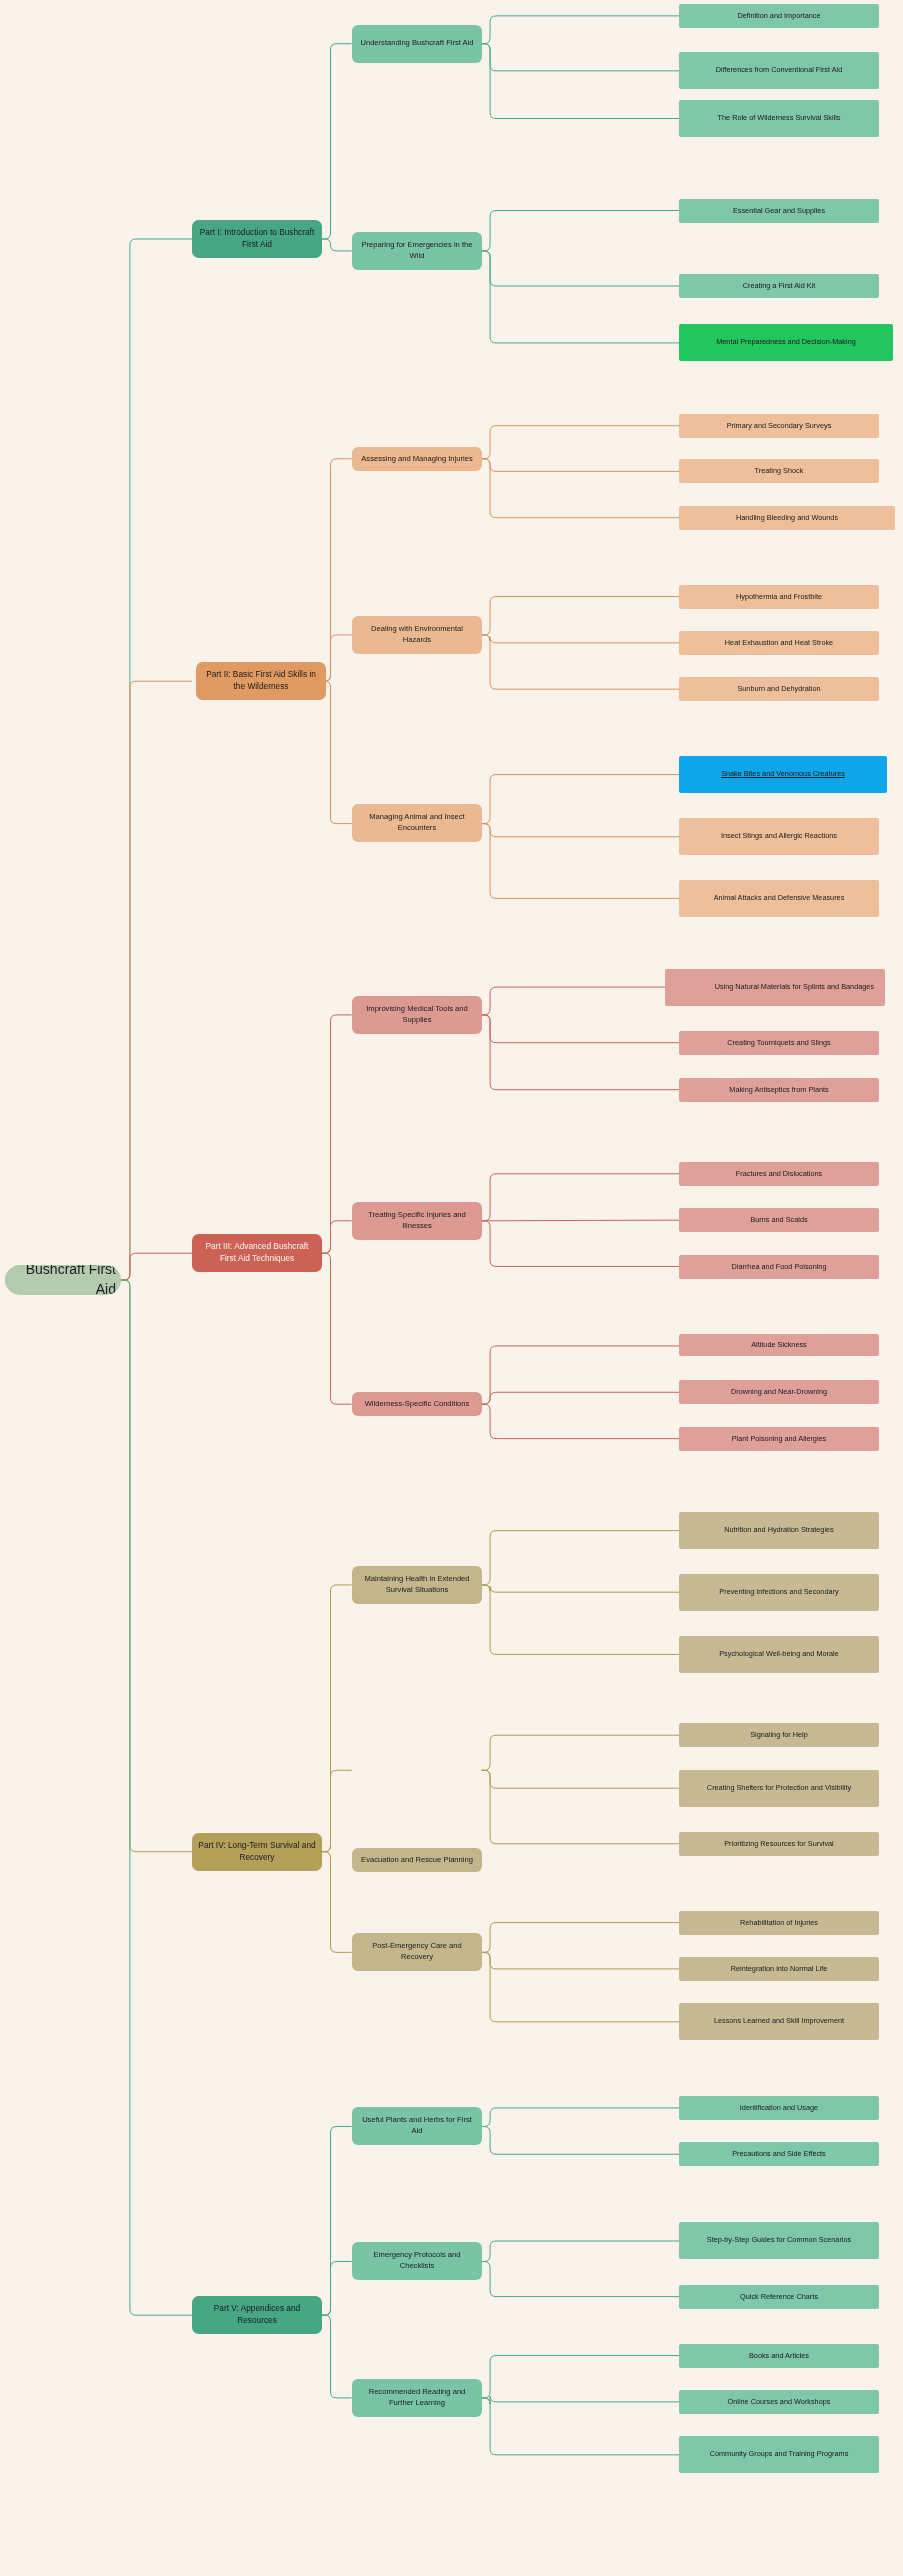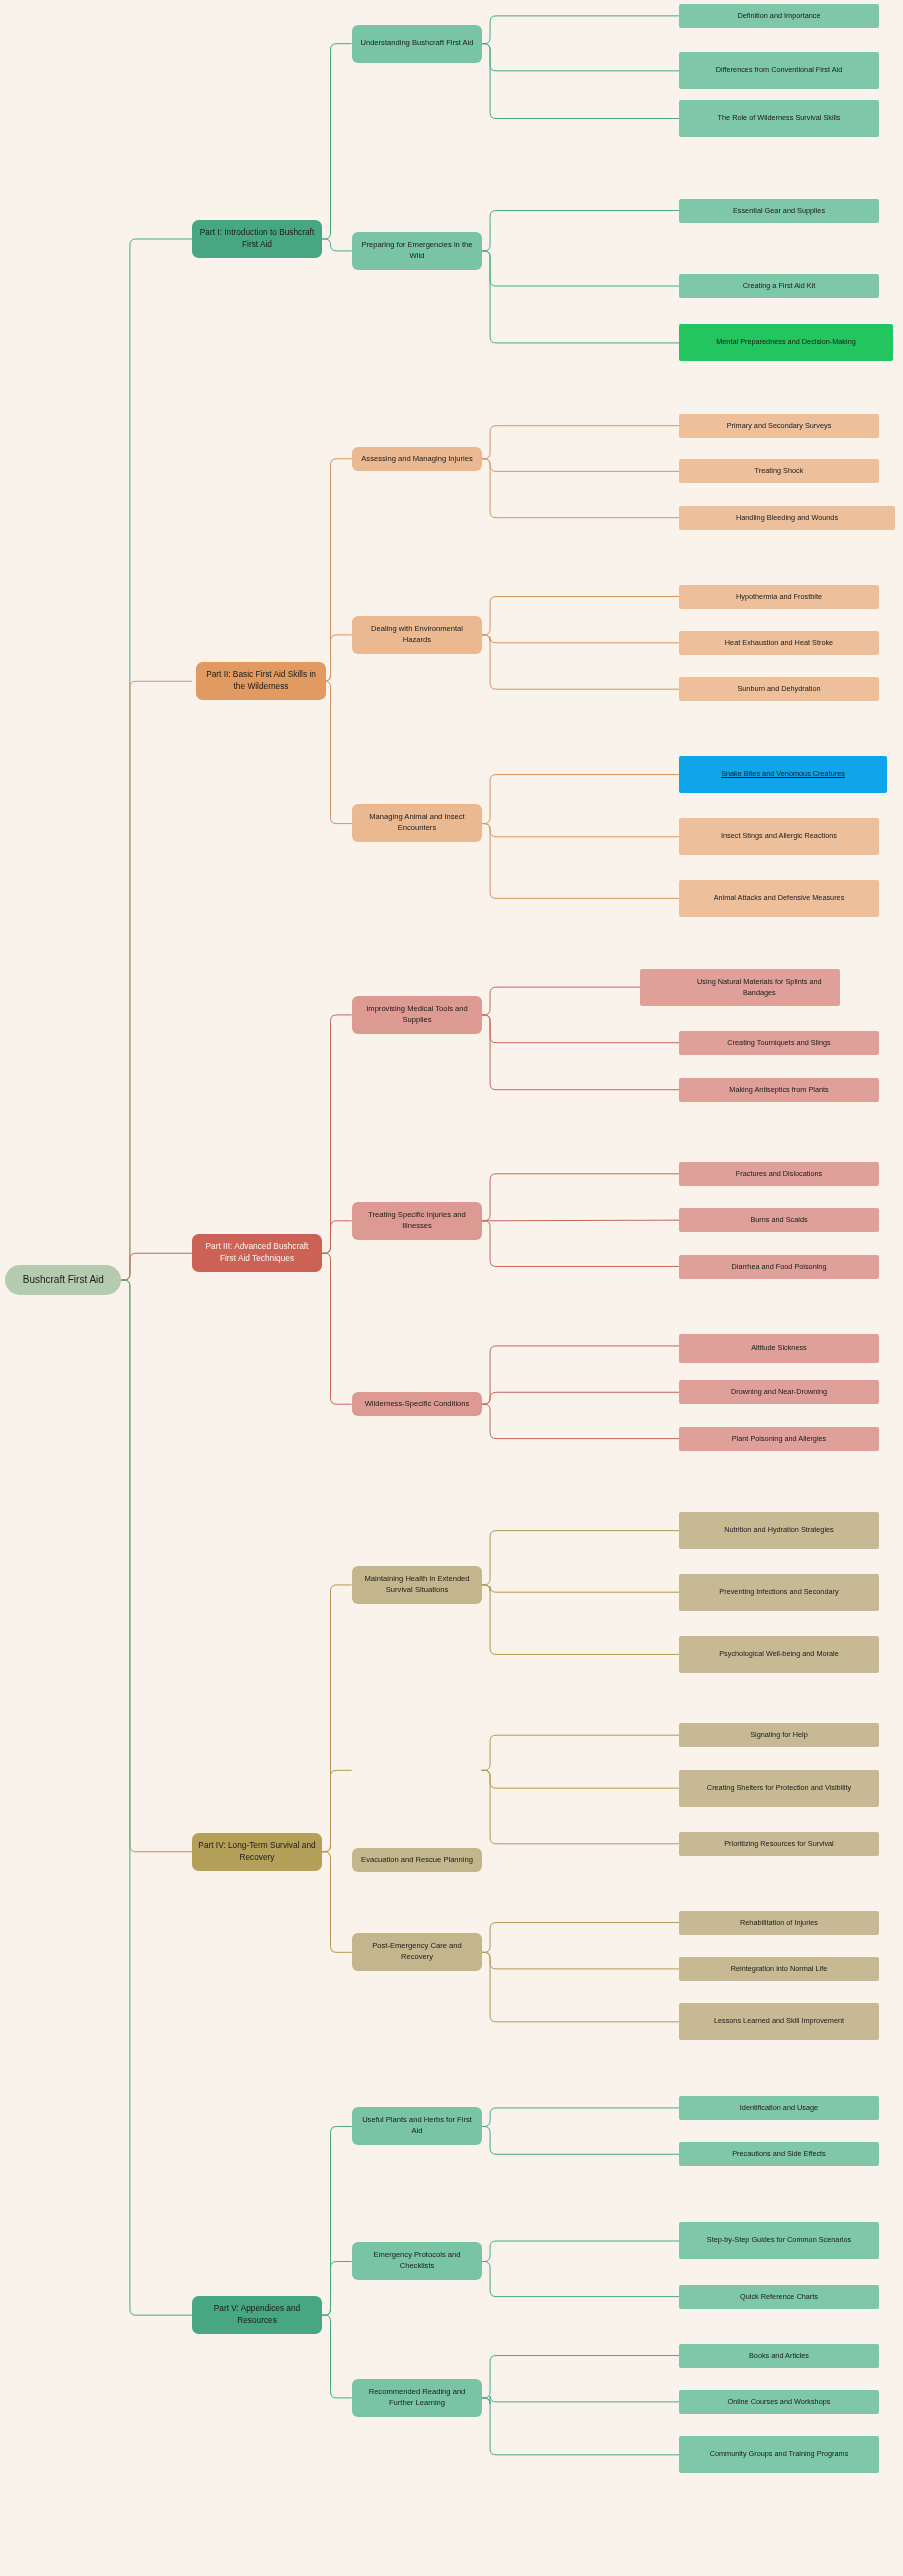--- a/index.html
+++ b/index.html
@@ -33,22 +33,23 @@
     align-items: center;
     justify-content: center;
     text-align: center;
     border-radius: 6px;
     color: #1a1a1a;
     line-height: 1.42;
     padding: 2px 5.3px;
     overflow: hidden;
   }
   .node.root {
-    font-size: 10px;
+    font-size: 14px;
     border-radius: 15px;
+    text-align: right;
   }
   .node.l1 {
     font-size: 8.3px;
     border-radius: 6.6px;
   }
   .node.l2 {
     font-size: 7.6px;
   }
   .node.l3 {
     font-size: 7.3px;
@@ -190,21 +191,21 @@
       </div>
       <div class="node l3" style="left: 679px; top: 880px; width: 200px; height: 37px; background: rgb(237, 192, 155);">
         <span>Animal Attacks and Defensive Measures</span>
       </div>
       <div class="node l1 invert" style="left: 192px; top: 1234px; width: 130px; height: 38px; background: rgb(204, 97, 85);">
         <span>Part III: Advanced Bushcraft First Aid Techniques</span>
       </div>
       <div class="node l2" style="left: 352px; top: 996px; width: 130px; height: 38px; background: rgb(220, 154, 147);">
         <span>Improvising Medical Tools and Supplies</span>
       </div>
-      <div class="node l3" style="left: 640px; top: 969px; width: 200px; height: 37px; background: rgb(223, 160, 154); padding-left: 44px;">
+      <div class="node l3" style="left: 665px; top: 969px; width: 220px; height: 37px; background: rgb(223, 160, 154); padding-left: 44px;">
         <span>Using Natural Materials for Splints and Bandages</span>
       </div>
       <div class="node l3" style="left: 679px; top: 1031px; width: 200px; height: 24px; background: rgb(223, 160, 154);">
         <span>Creating Tourniquets and Slings</span>
       </div>
       <div class="node l3" style="left: 679px; top: 1078px; width: 200px; height: 24px; background: rgb(223, 160, 154);">
         <span>Making Antiseptics from Plants</span>
       </div>
       <div class="node l2" style="left: 352px; top: 1202px; width: 130px; height: 38px; background: rgb(220, 154, 147);">
         <span>Treating Specific Injuries and Illnesses</span>
@@ -214,21 +215,21 @@
       </div>
       <div class="node l3" style="left: 679px; top: 1208px; width: 200px; height: 24px; background: rgb(223, 160, 154);">
         <span>Burns and Scalds</span>
       </div>
       <div class="node l3" style="left: 679px; top: 1255px; width: 200px; height: 24px; background: rgb(223, 160, 154);">
         <span>Diarrhea and Food Poisoning</span>
       </div>
       <div class="node l2" style="left: 352px; top: 1392px; width: 130px; height: 24px; background: rgb(220, 154, 147);">
         <span>Wilderness-Specific Conditions</span>
       </div>
-      <div class="node l3" style="left: 679px; top: 1334px; width: 200px; height: 29px; background: rgb(223, 160, 154);">
+      <div class="node l3" style="left: 679px; top: 1334px; width: 200px; height: 22px; background: rgb(223, 160, 154);">
         <span>Altitude Sickness</span>
       </div>
       <div class="node l3" style="left: 679px; top: 1380px; width: 200px; height: 24px; background: rgb(223, 160, 154);">
         <span>Drowning and Near-Drowning</span>
       </div>
       <div class="node l3" style="left: 679px; top: 1427px; width: 200px; height: 24px; background: rgb(223, 160, 154);">
         <span>Plant Poisoning and Allergies</span>
       </div>
       <div class="node l1" style="left: 192px; top: 1833px; width: 130px; height: 38px; background: rgb(181, 160, 90);">
         <span>Part IV: Long-Term Survival and Recovery</span>

